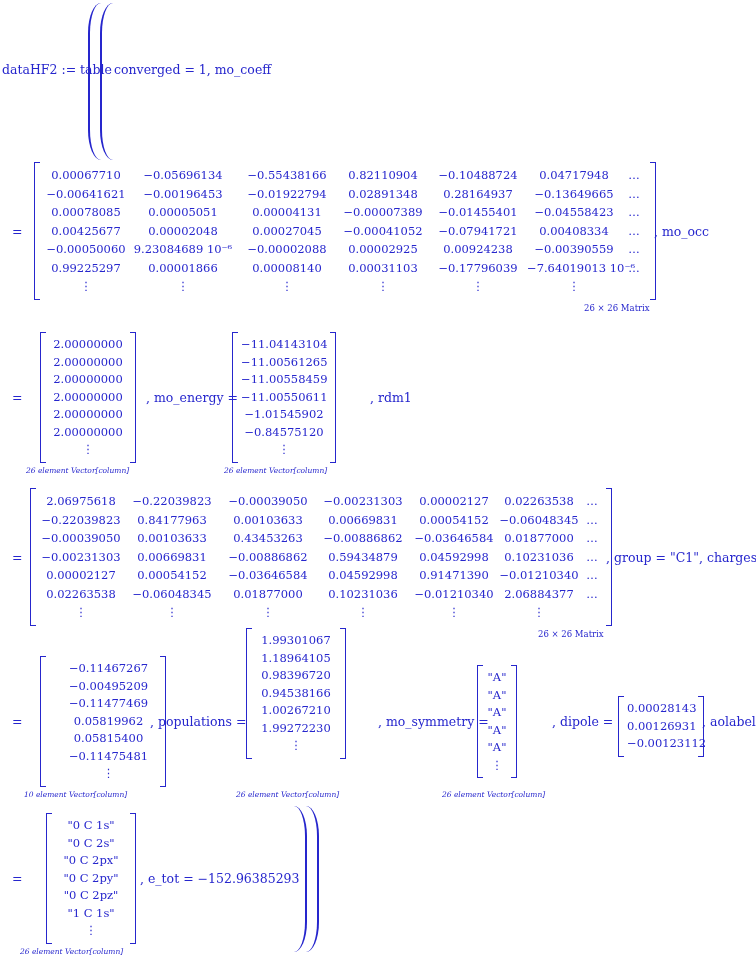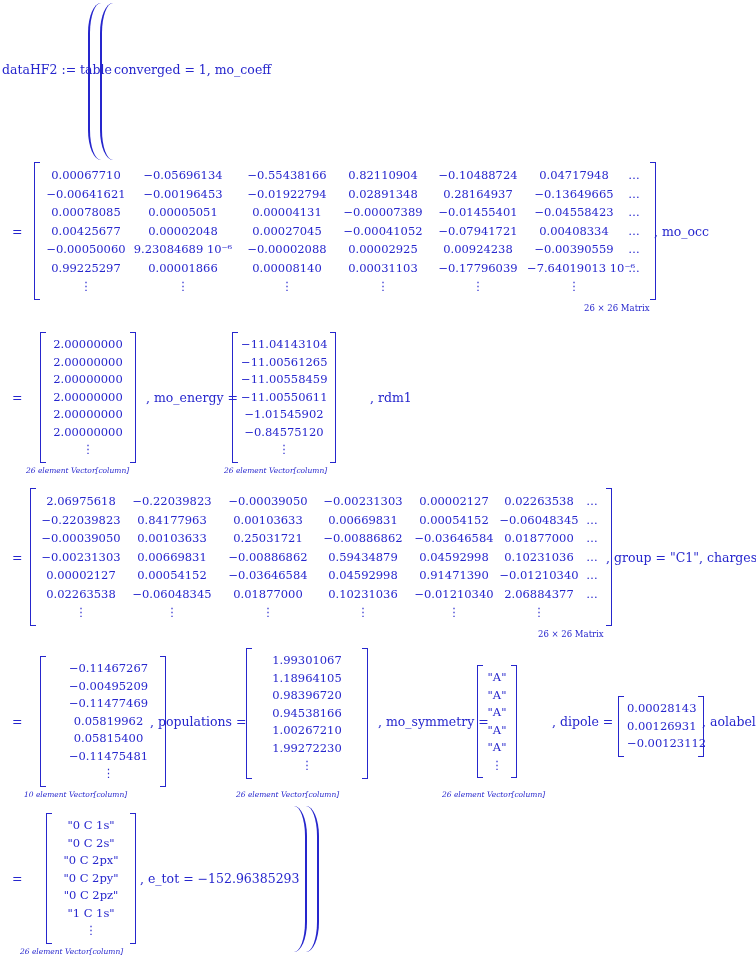--- a/index.html
+++ b/index.html
@@ -156,21 +156,21 @@
         <div class="mcell">0.84177963</div>
         <div class="mcell">0.00103633</div>
         <div class="mcell">0.00669831</div>
         <div class="mcell">0.00054152</div>
         <div class="mcell">−0.06048345</div>
         <div class="mcell">…</div>
       </div>
       <div class="mrow">
         <div class="mcell">−0.00039050</div>
         <div class="mcell">0.00103633</div>
-        <div class="mcell">0.25031721</div>
+        <div class="mcell">0.43453263</div>
         <div class="mcell">−0.00886862</div>
         <div class="mcell">−0.03646584</div>
         <div class="mcell">0.01877000</div>
         <div class="mcell">…</div>
       </div>
       <div class="mrow">
         <div class="mcell">−0.00231303</div>
         <div class="mcell">0.00669831</div>
         <div class="mcell">−0.00886862</div>
         <div class="mcell">0.59434879</div>
@@ -214,21 +214,21 @@
       <div class="vcell">−0.11467267</div>
       <div class="vcell">−0.00495209</div>
       <div class="vcell">−0.11477469</div>
       <div class="vcell">0.05819962</div>
       <div class="vcell">0.05815400</div>
       <div class="vcell">−0.11475481</div>
       <div class="vcell">⋮</div>
     </div>
   <div class="caption vcaption" style="left:24px; top:790px;">10 element Vector[column]</div>
   <div class="t" style="left:150px; top:714px;">, populations =</div>
-  <div class="bracketed" style="left:246px; top:648px; width:122px;">
+  <div class="bracketed" style="left:246px; top:628px; width:100px;">
       <div class="vcell">1.99301067</div>
       <div class="vcell">1.18964105</div>
       <div class="vcell">0.98396720</div>
       <div class="vcell">0.94538166</div>
       <div class="vcell">1.00267210</div>
       <div class="vcell">1.99272230</div>
       <div class="vcell">⋮</div>
     </div>
   <div class="caption vcaption" style="left:236px; top:790px;">26 element Vector[column]</div>
   <div class="t" style="left:378px; top:714px;">, mo_symmetry =</div>

